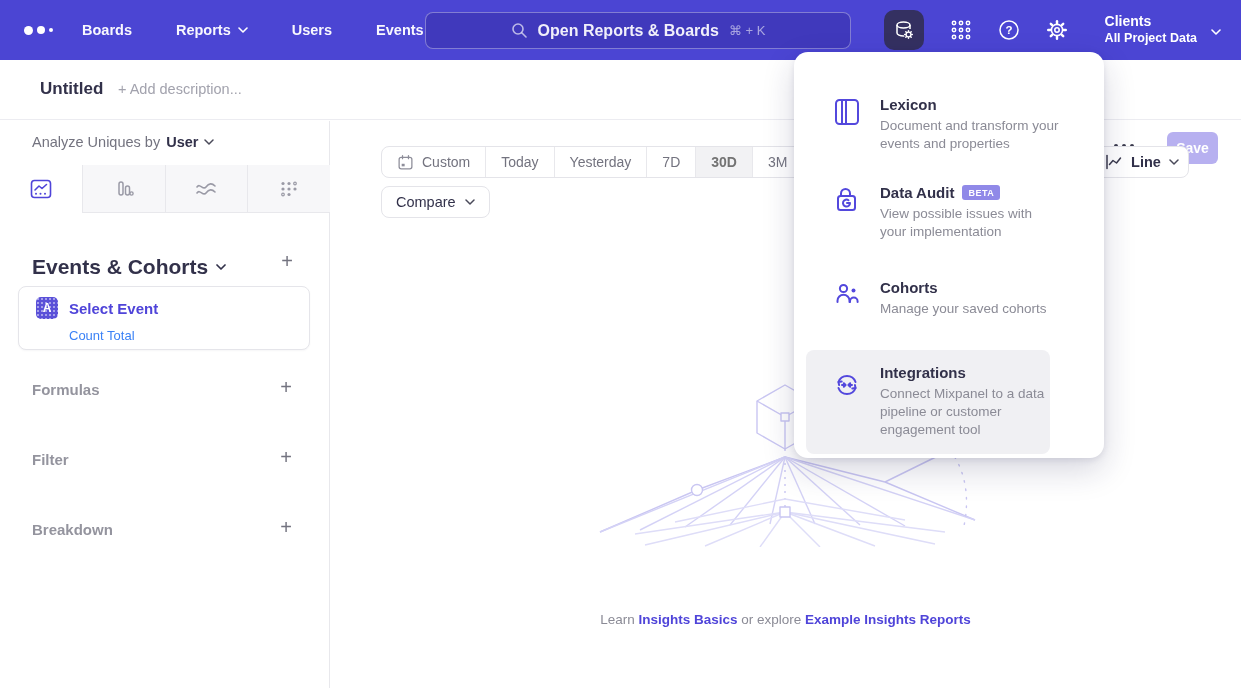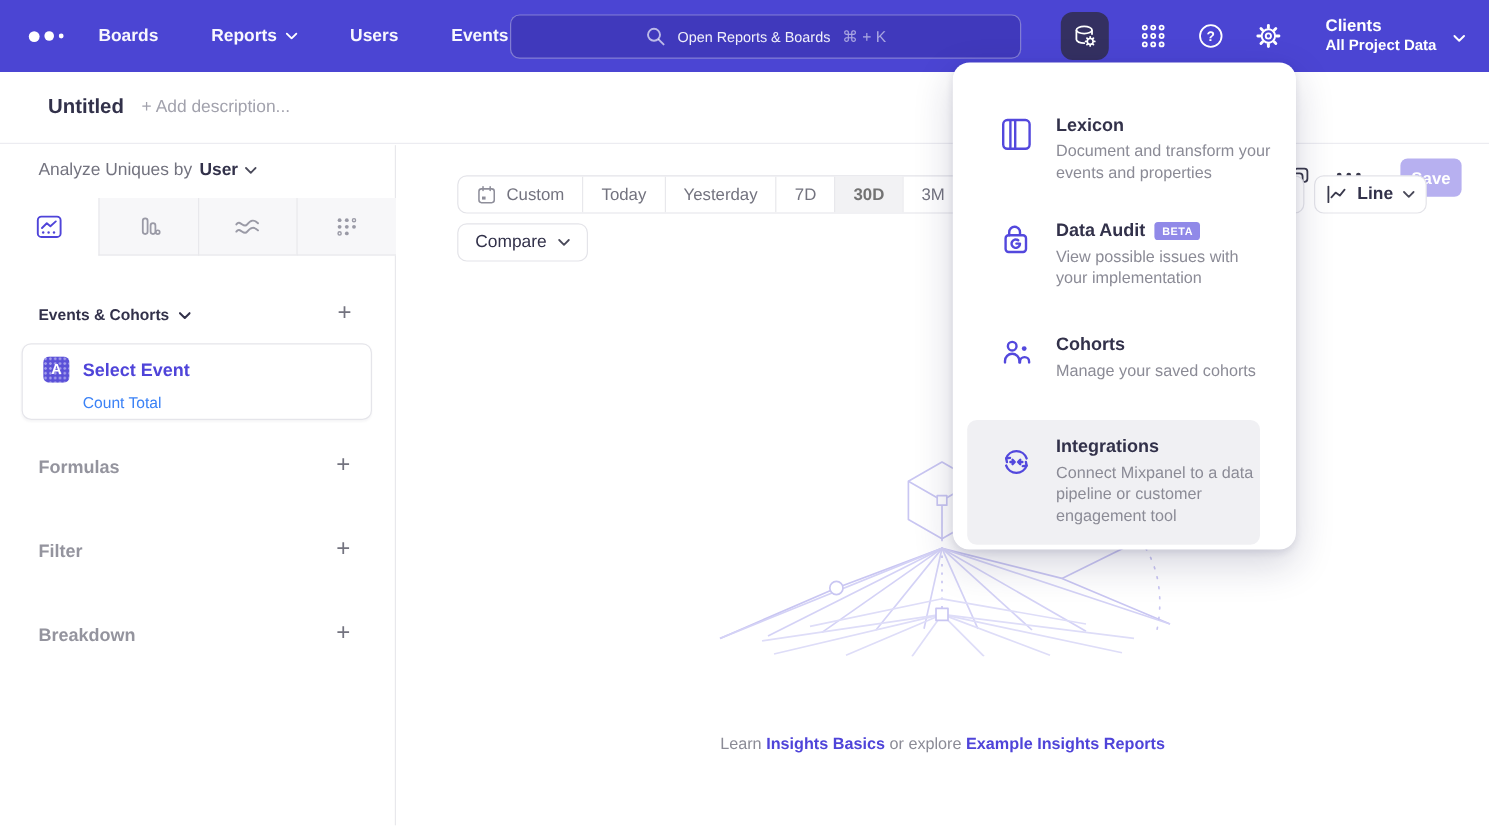--- a/index.html
+++ b/index.html
@@ -13,21 +13,21 @@
   .logo { position:absolute; left:24px; top:0; height:60px; display:flex; align-items:center; gap:4px; }
   .logo .d1{width:9px;height:9px;border-radius:50%;background:#fff;}
   .logo .d2{width:8px;height:8px;border-radius:50%;background:#fff;}
   .logo .d3{width:4px;height:4px;border-radius:50%;background:#fff;}
   .nav-items { position:absolute; left:82px; top:0; height:60px; display:flex; align-items:center; gap:44px; }
   .nav-item { color:rgba(255,255,255,.96); font-size:14.5px; font-weight:700; display:flex; align-items:center; gap:7px; cursor:pointer; white-space:nowrap; }
   .chev-w { width:10px; height:6px; }
   .searchbar { position:absolute; left:425px; top:12px; width:426px; height:37px;
     background:rgba(30,25,120,.25); border:1px solid rgba(255,255,255,.35); border-radius:8px;
     display:flex; align-items:center; justify-content:center; gap:10px; color:#fff; }
-  .searchbar .ph { font-size:12px; font-weight:400; color:rgba(255,255,255,.92); }
+  .searchbar .ph { font-size:16px; font-weight:700; color:rgba(255,255,255,.92); }
   .searchbar .sc { font-size:13px; color:rgba(255,255,255,.55); font-weight:400; }
   .nav-right { position:absolute; right:0; top:0; height:60px; display:flex; align-items:center; }
   .icon-btn { width:40px; height:40px; border-radius:10px; display:flex; align-items:center; justify-content:center; cursor:pointer; }
   .icon-btn.active { background:#343061; }
   .project { display:flex; flex-direction:column; justify-content:center; line-height:1.25; margin-left:28px; cursor:pointer; }
   .project .org { color:#fff; font-size:14px; font-weight:700; }
   .project .name { color:#fff; font-size:12.5px; font-weight:700; }
   .project-chev { margin:4px 20px 0 14px; }
 
   
@@ -45,21 +45,21 @@
   
   .sidebar { position:absolute; left:0; top:121px; width:330px; height:567px; background:#fff;
     border-right:1px solid #e8e8ec; }
   .analyze { position:absolute; left:32px; top:13px; font-size:14.5px; color:#73737f; display:flex; align-items:center; gap:6px; }
   .analyze b { color:#32314a; font-weight:700; cursor:pointer; }
   .tabs { position:absolute; left:0; top:44px; width:330px; height:48px; display:flex; }
   .tab { flex:1; display:flex; align-items:center; justify-content:center;
     background:#f7f7f9; border-bottom:1px solid #e8e8ec; border-left:1px solid #e8e8ec; cursor:pointer; }
   .tab:first-child { border-left:none; }
   .tab.active { background:#fff; border-bottom:1px solid transparent; }
-  .sec-title { position:absolute; left:32px; font-size:13px; font-weight:700; color:#32314a; display:flex; align-items:center; gap:8px; cursor:pointer; }
+  .sec-title { position:absolute; left:32px; font-size:21px; font-weight:700; color:#32314a; display:flex; align-items:center; gap:8px; cursor:pointer; }
   .plus { position:absolute; right:34px; width:18px; height:18px; color:#73737f; font-size:20px; line-height:16px; text-align:center; cursor:pointer; font-weight:400; }
   .event-card { position:absolute; left:18px; top:165px; width:292px; height:64px; border:1px solid #e5e5ea;
     border-radius:8px; background:#fff; box-shadow:0 1px 2px rgba(30,30,60,.04); cursor:pointer; }
   .badge-a { position:absolute; left:17px; top:10px; width:22px; height:22px; border-radius:5px;
     background:#5a50d8; background-image:radial-gradient(rgba(255,255,255,.45) 1px, transparent 1.2px);
     background-size:4px 4px; color:#fff; font-size:12px; font-weight:700;
     display:flex; align-items:center; justify-content:center; }
   .evt-title { position:absolute; left:50px; top:13px; font-size:15px; font-weight:700; color:#4f44d9; cursor:pointer; }
   .evt-sub { position:absolute; left:50px; top:41px; font-size:13px; color:#3b82f6; }
   .side-row-label { position:absolute; left:32px; font-size:15px; font-weight:700; color:#94949e; }
@@ -81,21 +81,21 @@
     font-size:14.5px; font-weight:600; color:#32314a; cursor:pointer; z-index:2; }
 
   
   .illustration { position:absolute; left:585px; top:362px; z-index:1; }
   .es-heading { position:absolute; left:330px; top:580px; width:911px; text-align:center;
     font-size:16.5px; font-weight:700; color:#32314a; }
   .es-line { position:absolute; left:330px; top:612px; width:911px; text-align:center; font-size:13.5px; color:#8b8b96; }
   .es-line a { color:#4f44d9; font-weight:700; text-decoration:none; cursor:pointer; }
 
   
-  .panel { position:absolute; left:794px; top:52px; width:286px; height:406px; background:#fff;
+  .panel { position:absolute; left:794px; top:52px; width:310px; height:406px; background:#fff;
     border-radius:14px; box-shadow:0 2px 6px rgba(30,30,80,.10), 0 12px 32px rgba(30,30,80,.18); z-index:50;padding-left:24px; }
   .menu-item { position:absolute; left:12px; width:244px; border-radius:8px; display:flex; gap:20px;
     padding:14px 8px 14px 28px; cursor:pointer; }
   .menu-item.hovered { background:#f0f0f3; }
   .mi-icon { width:26px; flex:0 0 26px; padding-top:2px; }
   .mi-title { font-size:15px; font-weight:700; color:#32314a; display:flex; align-items:center; gap:8px; }
   .mi-desc { margin-top:4px; font-size:13.5px; line-height:1.35; color:#8b8b96; width:182px; }
   .beta { background:#9089e8; color:#fff; font-size:9px; font-weight:700; letter-spacing:.5px;
     padding:2.5px 6px; border-radius:3px; }
 

